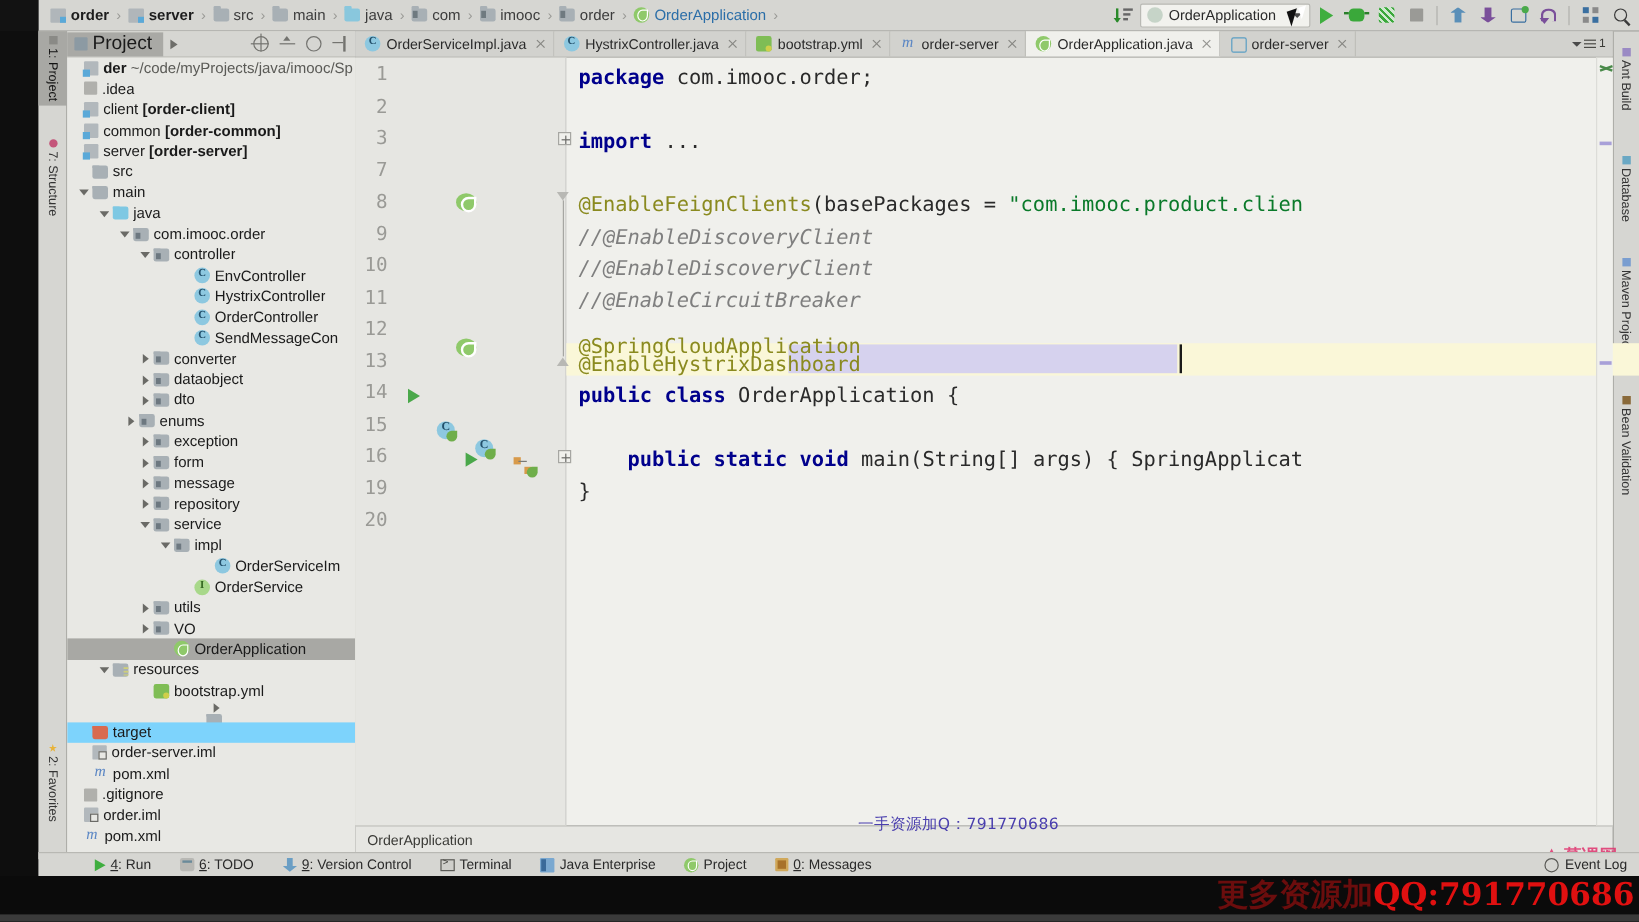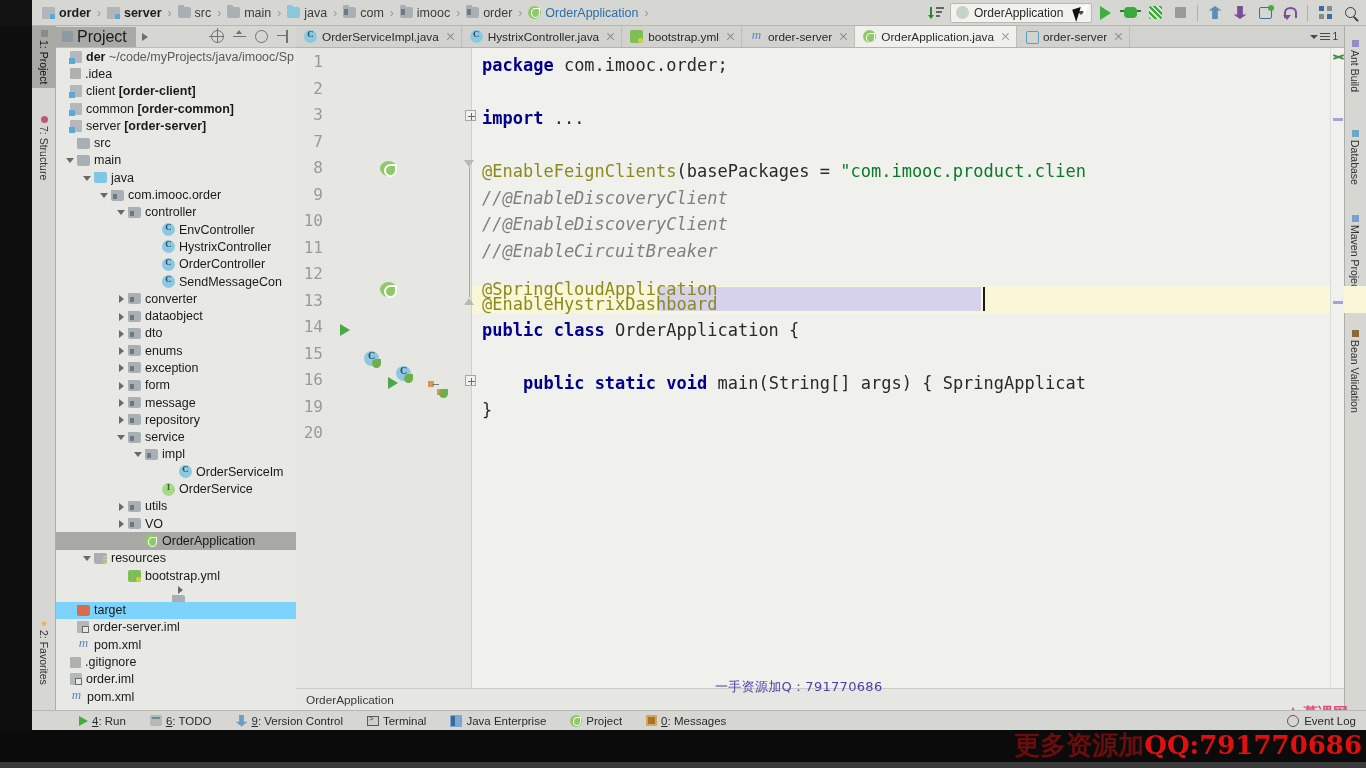--- a/index.html
+++ b/index.html
@@ -507,21 +507,21 @@
         <div class="trow" style="padding-left: 60px;">
           <span class="tarrow closed"></span>
           <span class="ticon i-pkg"></span>
           <span class="tlabel">dataobject</span>
         </div>
         <div class="trow" style="padding-left: 60px;">
           <span class="tarrow closed"></span>
           <span class="ticon i-pkg"></span>
           <span class="tlabel">dto</span>
         </div>
-        <div class="trow" style="padding-left: 60px;">
+        <div class="trow" style="padding-left: 48px;">
           <span class="tarrow closed"></span>
           <span class="ticon i-pkg"></span>
           <span class="tlabel">enums</span>
         </div>
         <div class="trow" style="padding-left: 60px;">
           <span class="tarrow closed"></span>
           <span class="ticon i-pkg"></span>
           <span class="tlabel">exception</span>
         </div>
         <div class="trow" style="padding-left: 60px;">

